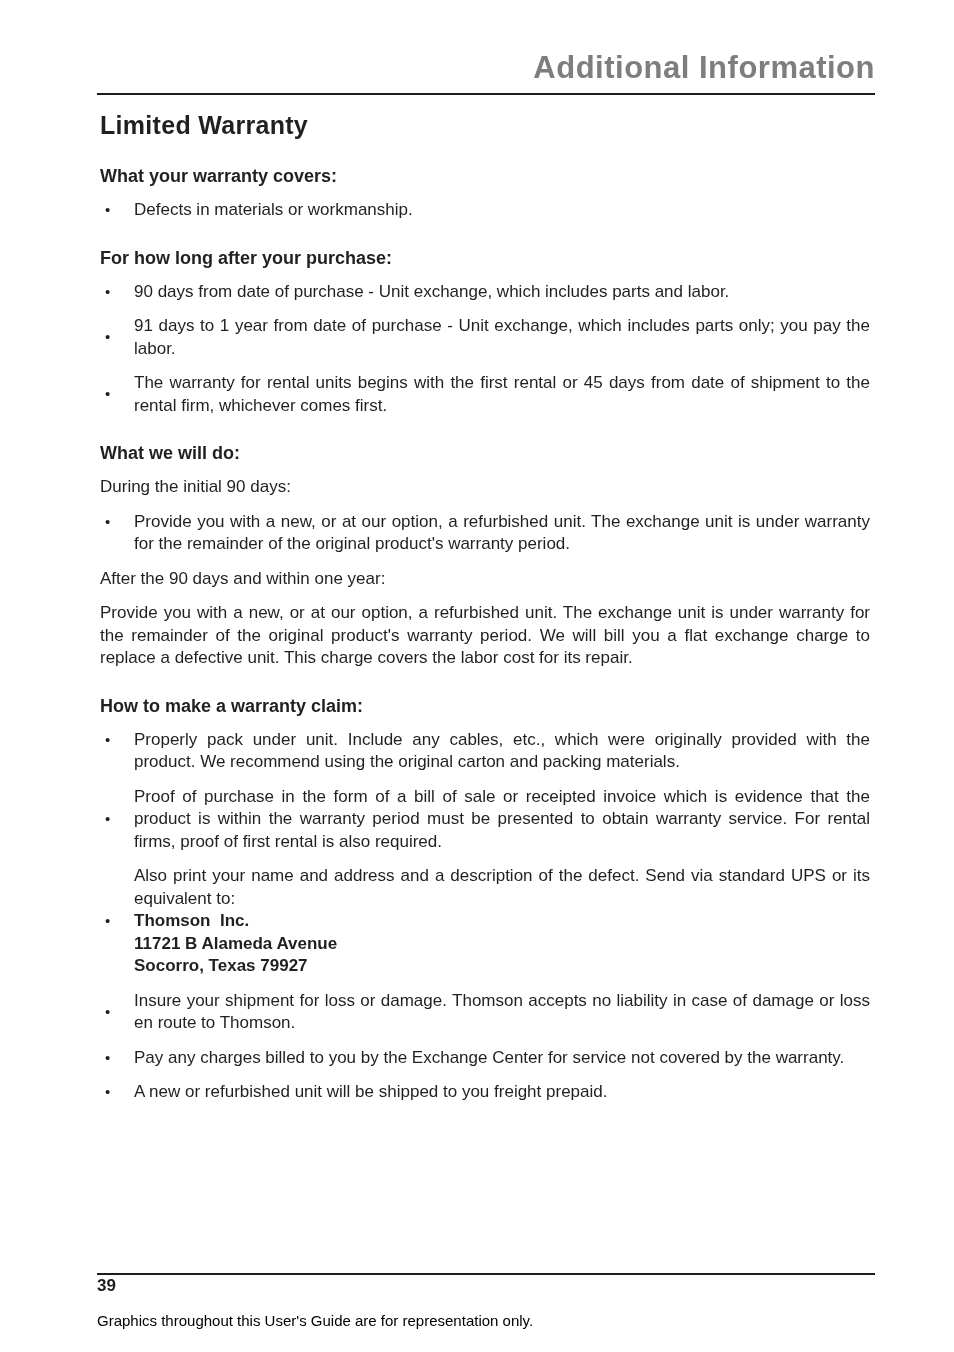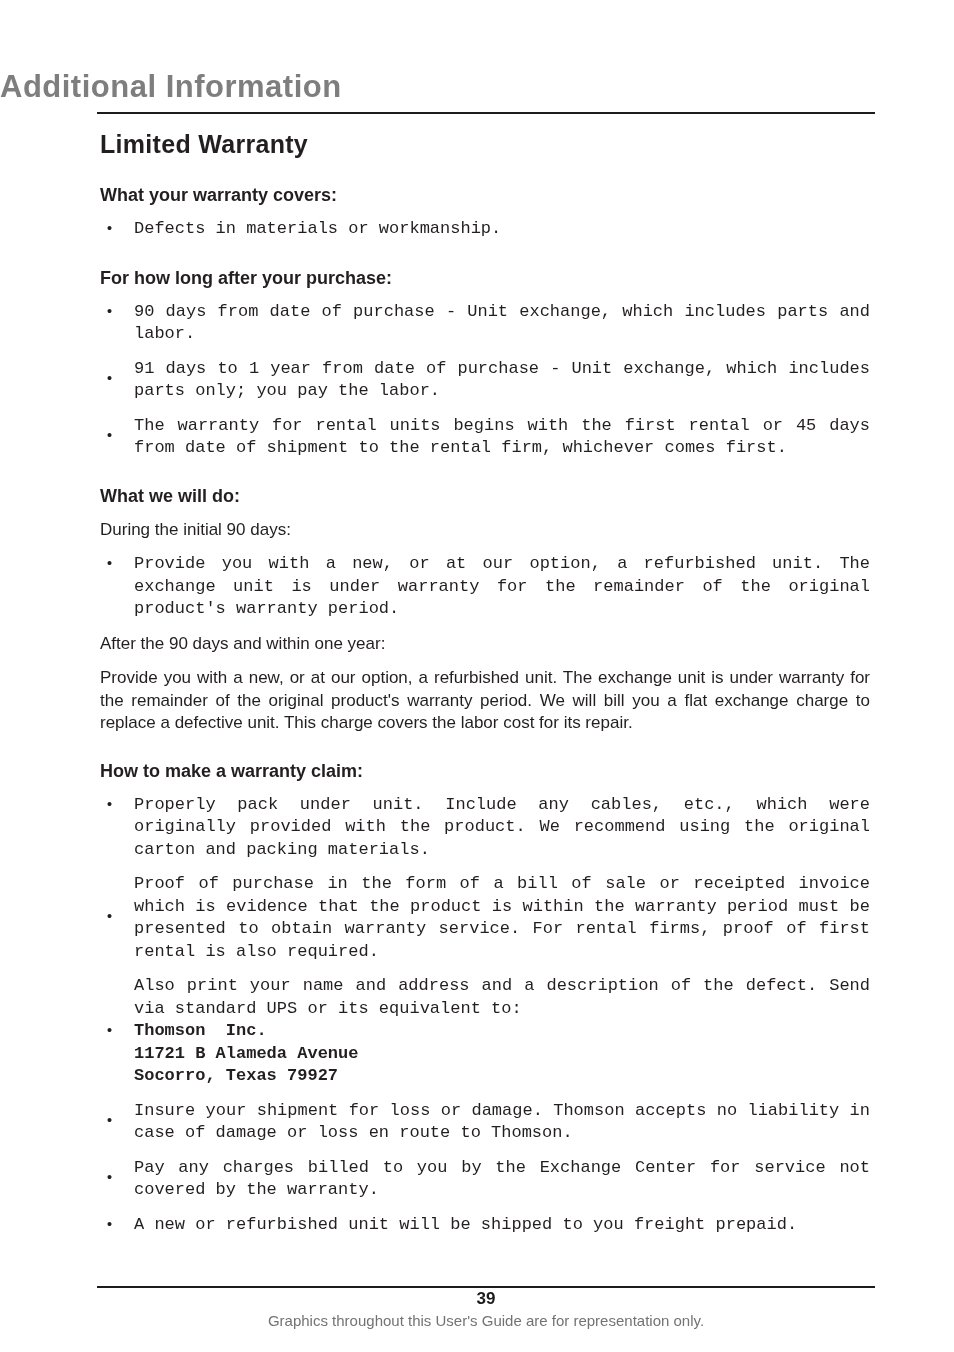--- a/index.html
+++ b/index.html
@@ -11,27 +11,26 @@
   .page {
     position: relative;
     width: 954px;
     height: 1352px;
     background: #ffffff;
     overflow: hidden;
   }
   
   .page-header { padding-top: 50px; }
   .header-title {
-    text-align: left;
+    text-align: right;
     margin-right: 79px;
     font-size: 31px;
     font-weight: bold;
     letter-spacing: 0.5px;
     color: #7e7e7e;
-    margin-top: 19px;
   }
   .header-rule {
     margin: 7px 79px 0 97px;
     border-top: 2px solid #1c1c1c;
   }
   
   .content { margin: 0 84px 0 100px; }
   .doc-title {
     margin-top: 16px;
     font-size: 25px;
@@ -44,21 +43,21 @@
     font-size: 18px;
     font-weight: bold;
     color: #231f20;
   }
   .para, .bullet-list { margin-top: 12px; }
   .para {
     font-size: 17px;
     line-height: 22.5px;
     text-align: justify;
   }
-  .bullet-list { list-style: none; font-family: Liberation Mono, monospace; }
+  .bullet-list { list-style: none; }
   .bullet-item {
     display: flex;
     margin-top: 12px;
     font-size: 17px;
     line-height: 22.5px;
   }
   .bullet-item + .bullet-item { margin-top: 12px; align-items: center; }
   .bullet-marker {
     flex: 0 0 34px;
     padding-left: 5px;
@@ -69,33 +68,33 @@
     font-weight: bold;
     white-space: pre-wrap;
     text-align: left;
   }
   
   .page-footer {
     position: absolute;
     left: 97px;
     right: 79px;
     bottom: 23px;
-    text-align: center;
+    text-align: left;
   }
   .footer-rule { border-top: 2px solid #1c1c1c; }
   .footer-page-num {
     margin-top: 1px;
     font-size: 17px;
     font-weight: bold;
     color: #1c1c1c;
   }
   .footer-caption {
-    margin-top: 3px;
+    margin-top: 16px;
     font-size: 15px;
-    color: #737373;
+    color: #000000;
   }
 </style>
 </head>
 <body>
 
 <div class="page">
 
   <header class="page-header">
     <h1 class="header-title">Additional Information</h1>
     <div class="header-rule"></div>

